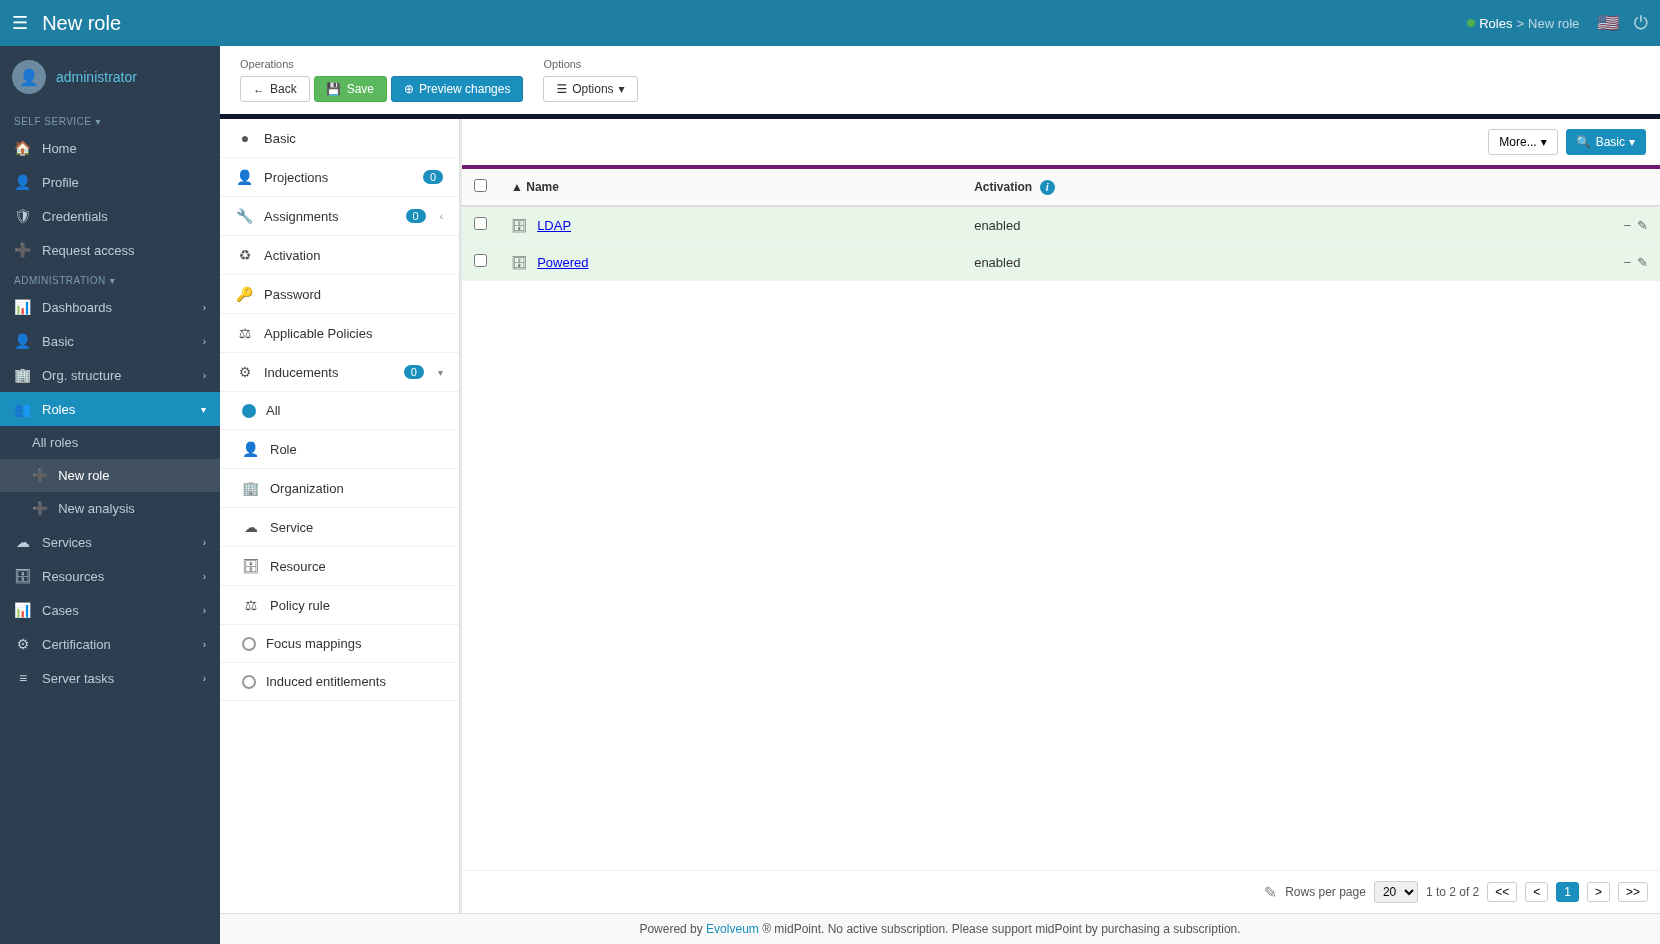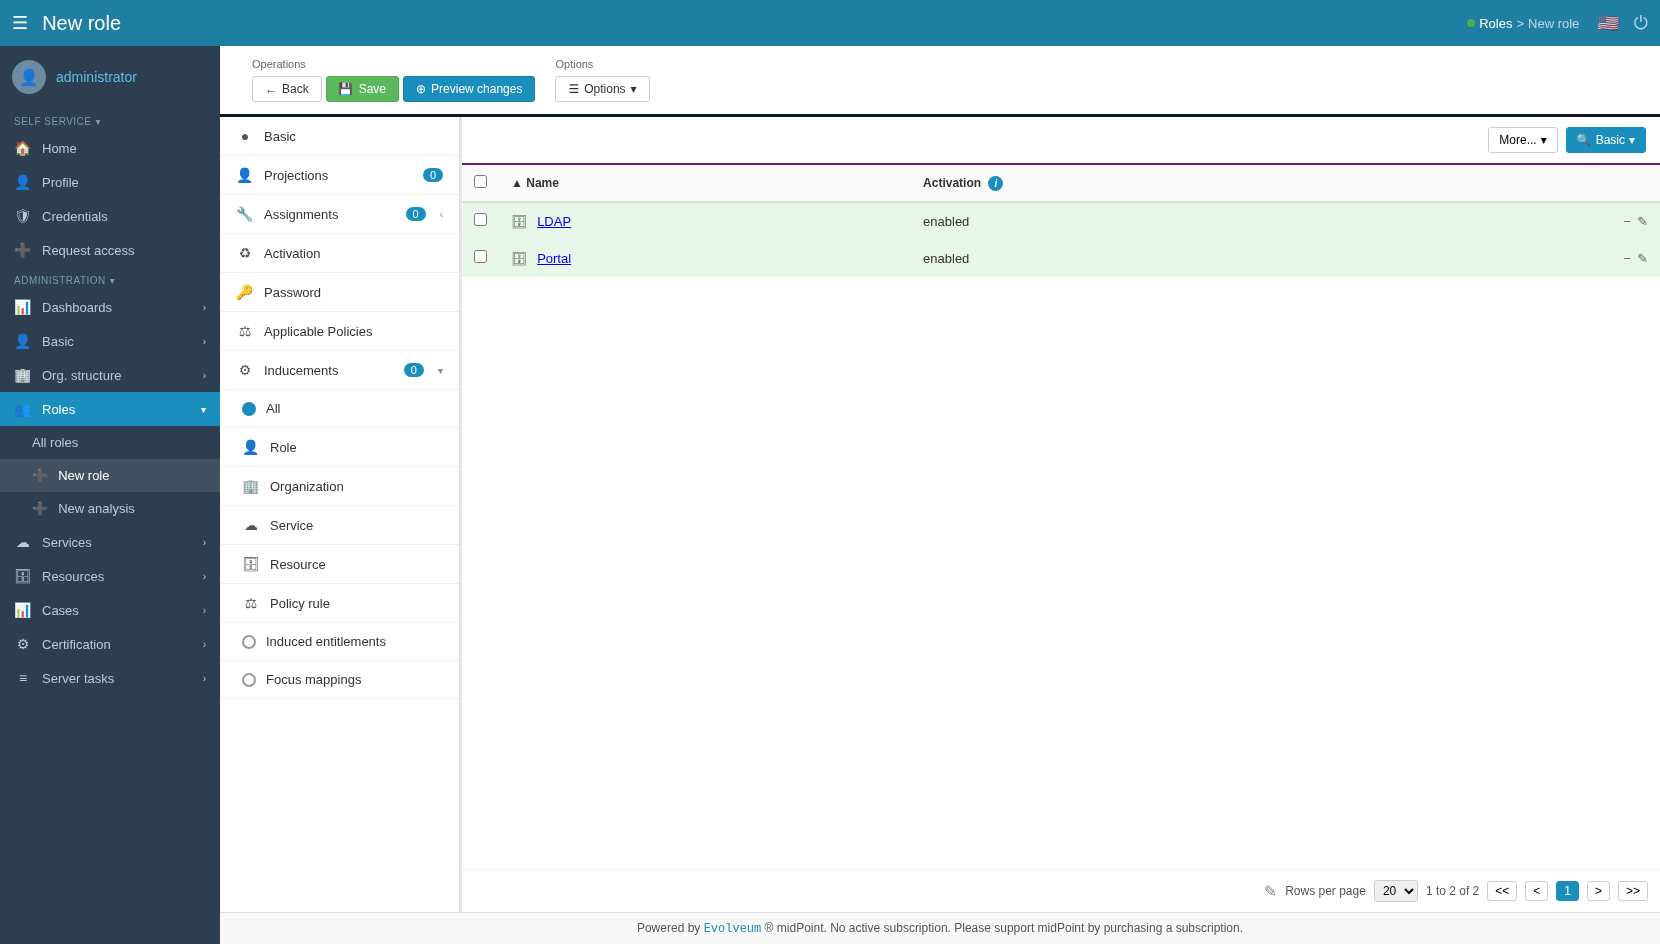--- a/index.html
+++ b/index.html
@@ -82,22 +82,22 @@
     .content {
       flex: 1;
       display: flex;
       flex-direction: column;
       overflow: hidden;
     }
 
     
     .toolbar {
       background: white;
-      padding: 12px 32px;
-      border-bottom: 3px solid #0f172a;
+      padding: 12px 20px;
+      border-bottom: 5px solid #0f172a;
       flex-shrink: 0;
     }
     .toolbar-row { display: flex; align-items: center; gap: 20px; }
     .toolbar-group { display: flex; flex-direction: column; gap: 6px; }
     .toolbar-label { font-size: 11px; color: #666; }
     .btn-group { display: flex; gap: 4px; }
     .btn {
       display: flex; align-items: center; gap: 5px;
       padding: 5px 12px;
       border-radius: 3px;
@@ -162,21 +162,21 @@
       background: white;
       display: flex;
       flex-direction: column;
       overflow: hidden;
     }
     .right-panel-toolbar {
       display: flex;
       justify-content: flex-end;
       align-items: flex-end;
       padding: 10px 14px;
-      border-bottom: 2px solid #701a75;
+      border-bottom: 4px solid #701a75;
       gap: 8px;
     }
     .right-panel-toolbar .btn-more {
       display: flex; align-items: center; gap: 4px;
       padding: 5px 10px;
       border: 1px solid #ccc;
       border-radius: 3px;
       background: white;
       cursor: pointer;
       font-size: 12px;
@@ -242,21 +242,21 @@
 
     
     .footer {
       background: #f8f8f8;
       border-top: 1px solid #ddd;
       padding: 8px 20px;
       font-size: 12px;
       color: #555;
       text-align: center;
     }
-    .footer a { color: #1a8fbd; text-decoration: none; font-family: Liberation Mono, monospace; }
+    .footer a { color: #1a8fbd; text-decoration: none; }
 
     
     .info-icon {
       display: inline-flex; align-items: center; justify-content: center;
       width: 15px; height: 15px;
       border-radius: 50%;
       background: #1a8fbd;
       color: white;
       font-size: 10px;
       font-style: italic;
@@ -461,25 +461,25 @@
         <div class="left-panel-item sub-item">
           <span class="icon">🗄</span>
           <span>Resource</span>
         </div>
         <div class="left-panel-item sub-item">
           <span class="icon">⚖</span>
           <span>Policy rule</span>
         </div>
         <div class="left-panel-item sub-item">
           <span class="radio-dot"></span>
+          <span>Focus mappings</span>
+        </div>
+        <div class="left-panel-item sub-item">
+          <span class="radio-dot"></span>
           <span>Induced entitlements</span>
-        </div>
-        <div class="left-panel-item sub-item">
-          <span class="radio-dot"></span>
-          <span>Focus mappings</span>
         </div>
       </div>
 
       <div class="right-panel">
         <div class="right-panel-toolbar">
           <button class="btn-more">
             <span>More...</span>
             <span>▾</span>
           </button>
           <button class="btn-basic">
@@ -523,21 +523,21 @@
                     <button class="row-action-btn">✎</button>
                   </div>
                 </td>
               </tr>
               <tr class="row-green">
                 <td class="checkbox-cell">
                   <input type="checkbox" style="">
                 </td>
                 <td>
                   <span style="margin-right:6px; color:#555;">🗄</span>
-                  <a href="#">Portal</a>
+                  <a href="#">Powered</a>
                 </td>
                 <td>enabled</td>
                 <td>
                   <div class="row-actions">
                     <button class="row-action-btn">−</button>
                     <button class="row-action-btn">✎</button>
                   </div>
                 </td>
               </tr>
             </tbody>

